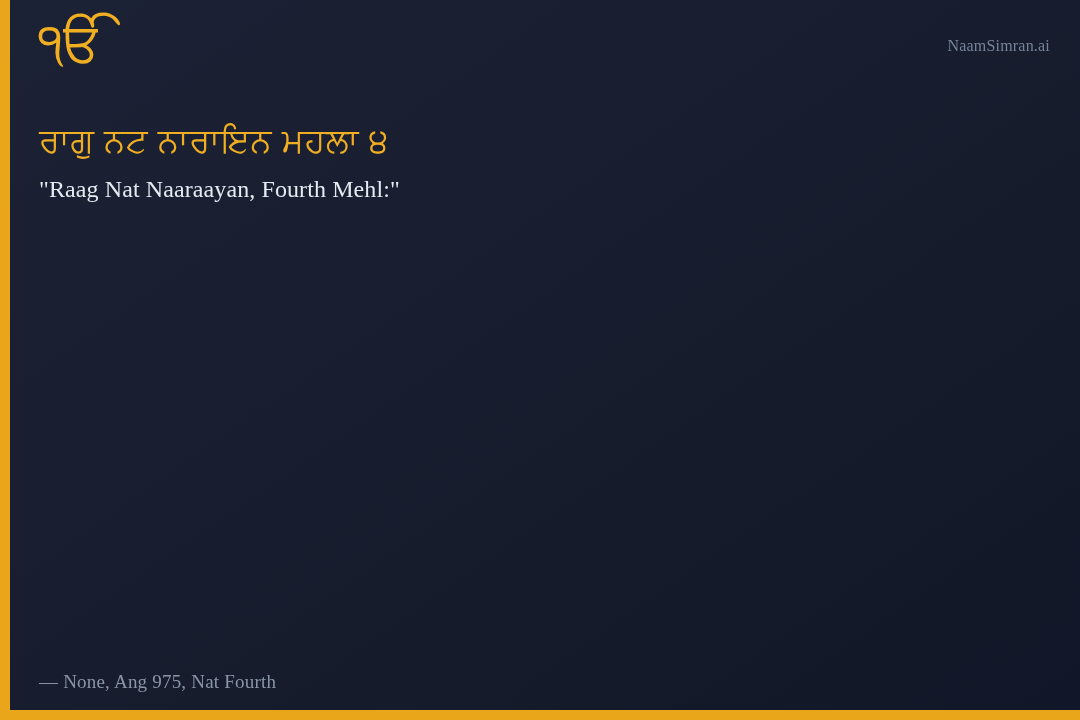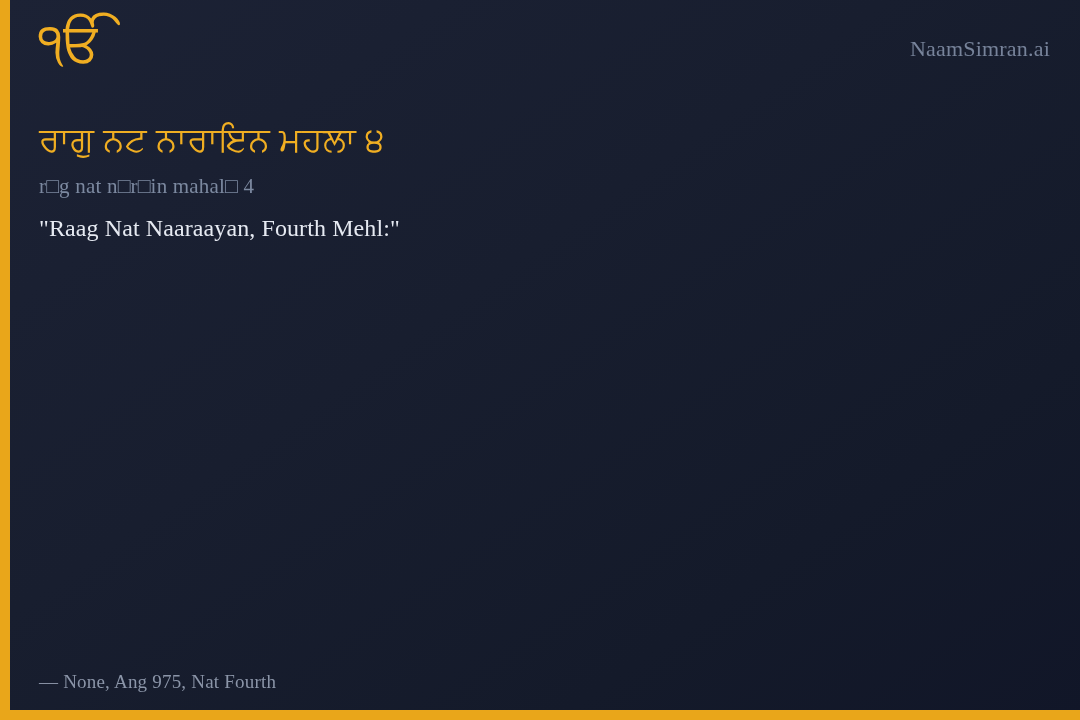--- a/index.html
+++ b/index.html
@@ -44,36 +44,36 @@
     line-height: 1;
     color: #f0ae22;
     font-family: "DejaVu Sans", "Liberation Sans", sans-serif;
     font-weight: 400;
     letter-spacing: 0.5px;
   }
   .brand {
     position: absolute;
     right: 30px;
     top: 38px;
-    font-size: 22px;
+    font-size: 16px;
     line-height: 1;
     color: #77839a;
     letter-spacing: 0.2px;
     white-space: nowrap;
   }
 
   
   .verse {
     position: absolute;
     left: 39px;
     top: 120px;
     width: 1000px;
   }
   .gurmukhi {
-    font-family: Liberation Serif, serif;
+    font-family: Liberation Sans, sans-serif;
     font-size: 34px;
     line-height: 1.18;
     color: #f0ae22;
     font-weight: 400;
     margin: 0 0 14px 0;
     letter-spacing: 0.4px;
   }
   .translit {
     font-size: 21px;
     line-height: 1.2;
@@ -109,19 +109,18 @@
 
   <div class="border-left"></div>
   <div class="border-bottom"></div>
 
   <div class="ikonkar">ੴ</div>
 
   <div class="brand">NaamSimran.ai</div>
 
   <div class="verse">
     <div class="gurmukhi">ਰਾਗੁ ਨਟ ਨਾਰਾਇਨ ਮਹਲਾ ੪</div>
-    <div class="translit">r□g nat n□r□in mahal□ 4</div>
     <div class="translation">"Raag Nat Naaraayan, Fourth Mehl:"</div>
   </div>
 
   <div class="attribution">— None, Ang 975, Nat Fourth</div>
 
 </div>
 
 </body></html>

